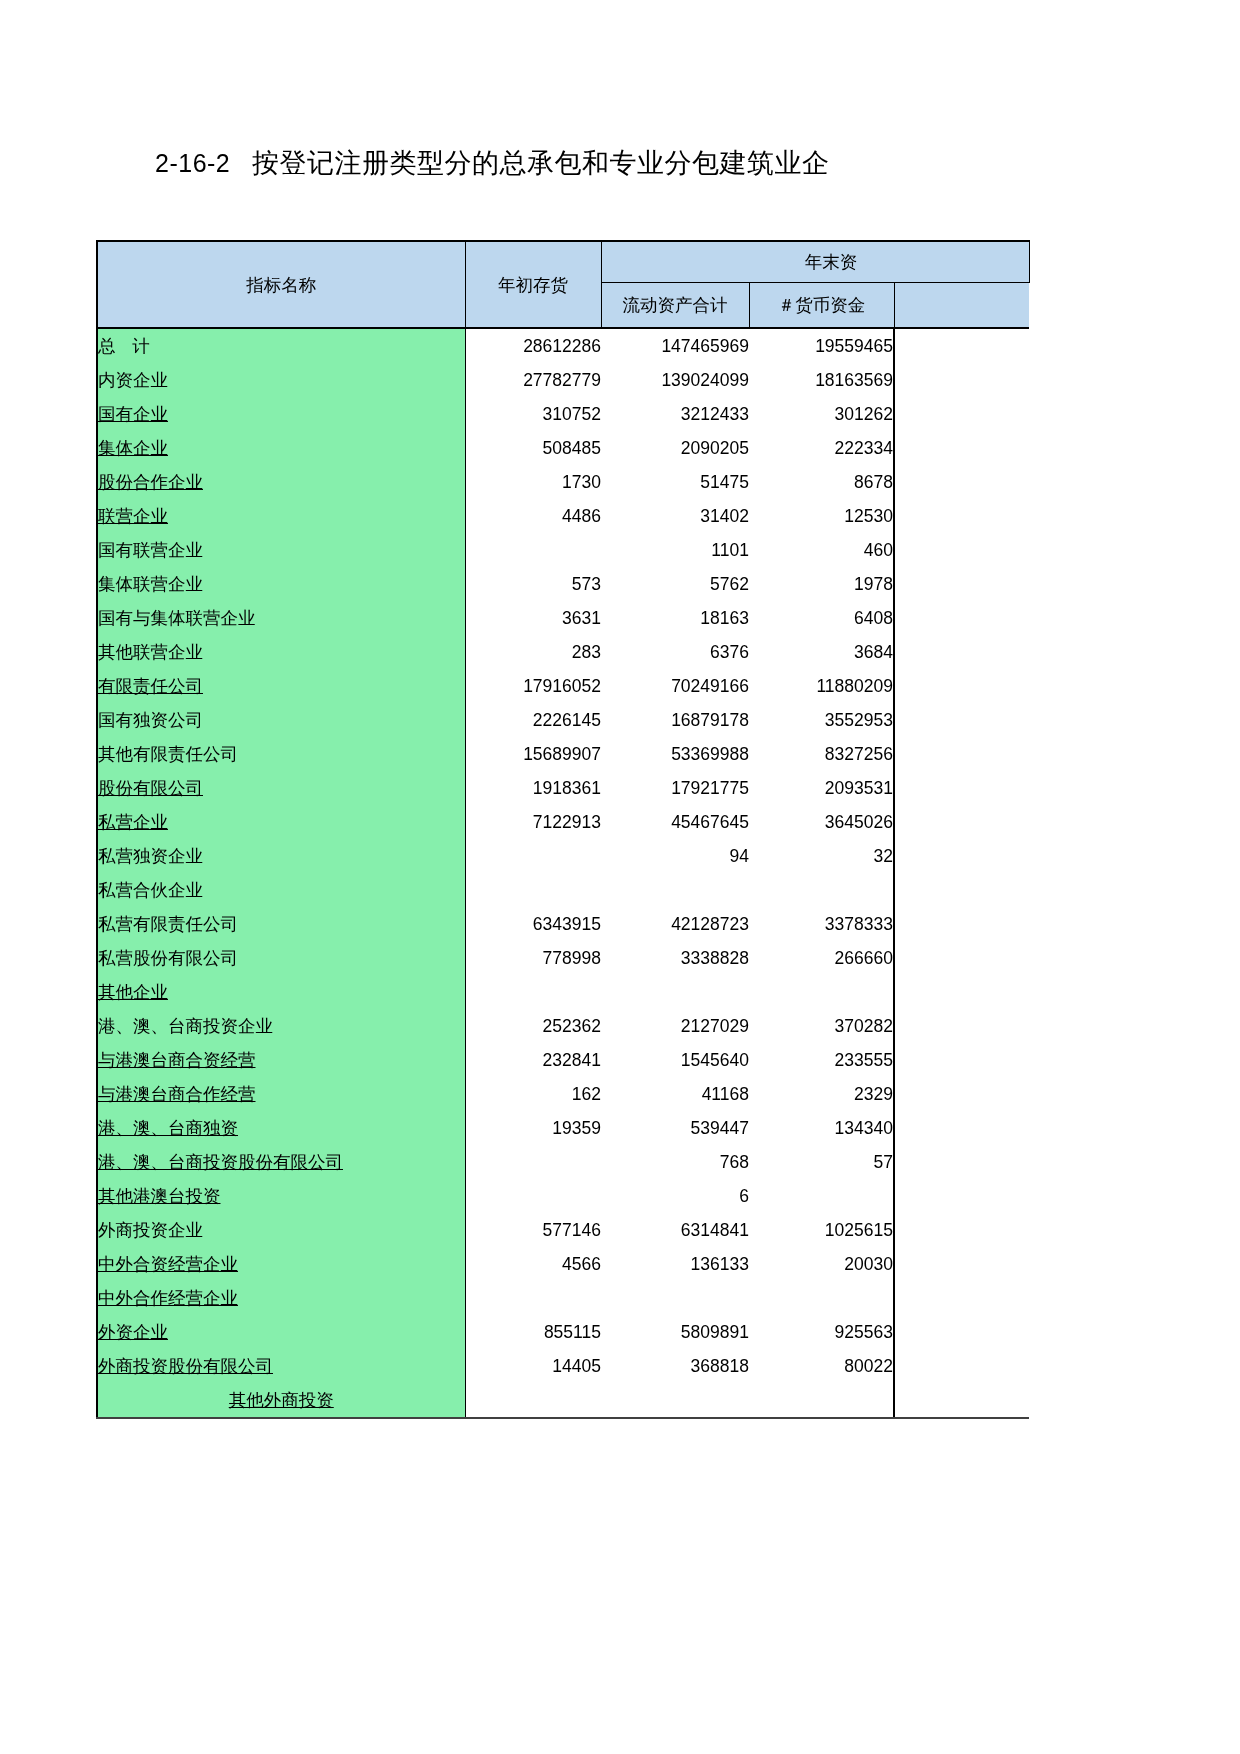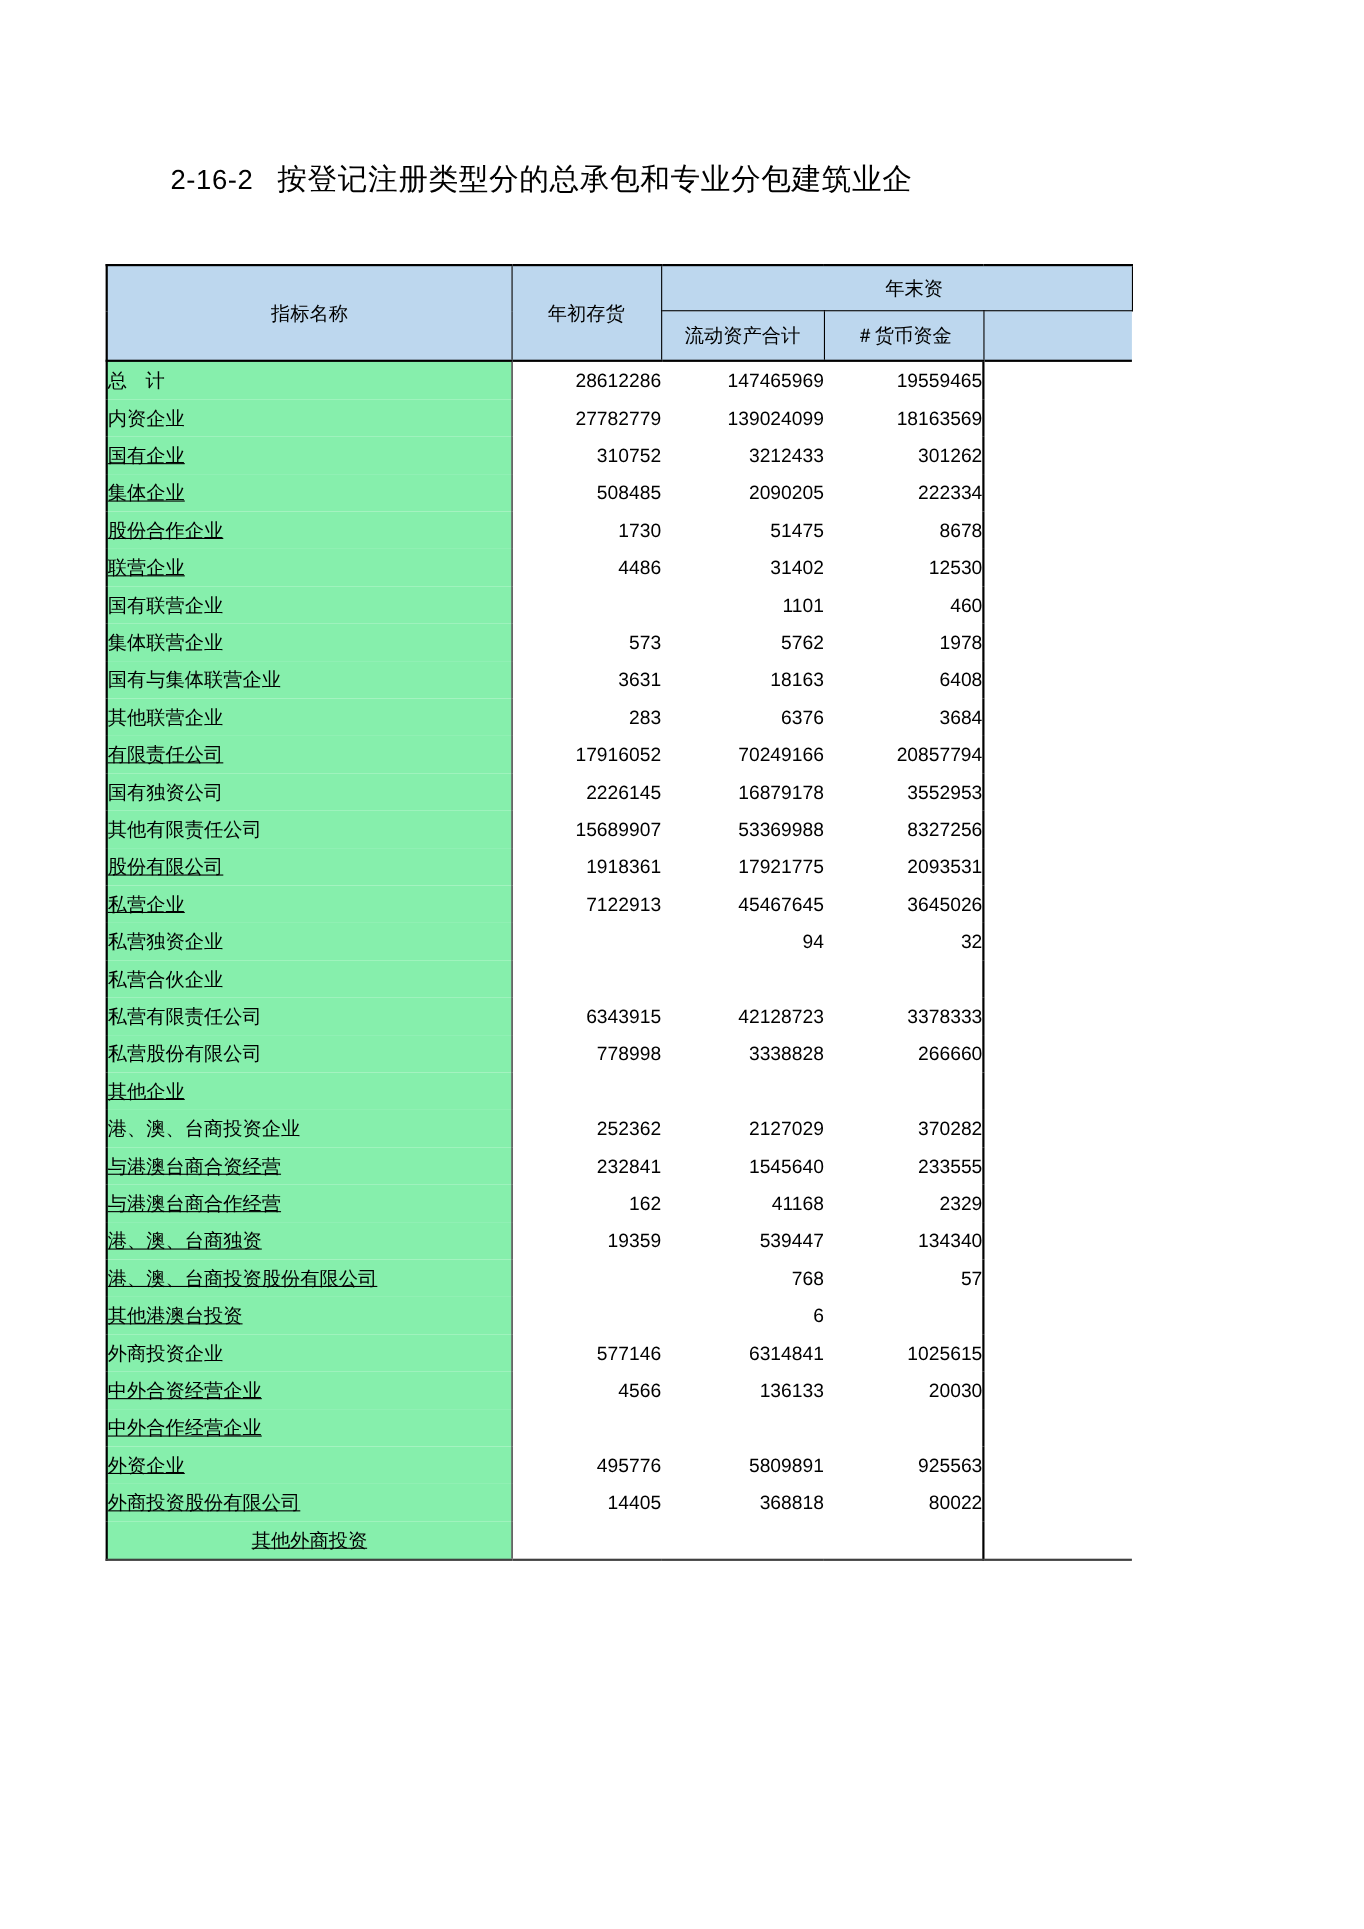--- a/index.html
+++ b/index.html
@@ -186,21 +186,21 @@
           <td class="namecell ind3">其他联营企业</td>
           <td class="valcell">283</td>
           <td class="valcell">6376</td>
           <td class="valcell lastcol">3684</td>
           <td class="valcell" style="border-right: none;"></td>
         </tr>
         <tr>
           <td class="namecell ind2">有限责任公司</td>
           <td class="valcell">17916052</td>
           <td class="valcell">70249166</td>
-          <td class="valcell lastcol">20857794</td>
+          <td class="valcell lastcol">11880209</td>
           <td class="valcell" style="border-right: none;"></td>
         </tr>
         <tr>
           <td class="namecell ind3">国有独资公司</td>
           <td class="valcell">2226145</td>
           <td class="valcell">16879178</td>
           <td class="valcell lastcol">3552953</td>
           <td class="valcell" style="border-right: none;"></td>
         </tr>
         <tr>
@@ -317,21 +317,21 @@
         </tr>
         <tr>
           <td class="namecell ind2">中外合作经营企业</td>
           <td class="valcell"></td>
           <td class="valcell"></td>
           <td class="valcell lastcol"></td>
           <td class="valcell" style="border-right: none;"></td>
         </tr>
         <tr>
           <td class="namecell ind2">外资企业</td>
-          <td class="valcell">495776</td>
+          <td class="valcell">855115</td>
           <td class="valcell">5809891</td>
           <td class="valcell lastcol">925563</td>
           <td class="valcell" style="border-right: none;"></td>
         </tr>
         <tr>
           <td class="namecell ind2">外商投资股份有限公司</td>
           <td class="valcell">14405</td>
           <td class="valcell">368818</td>
           <td class="valcell lastcol">80022</td>
           <td class="valcell" style="border-right: none;"></td>

